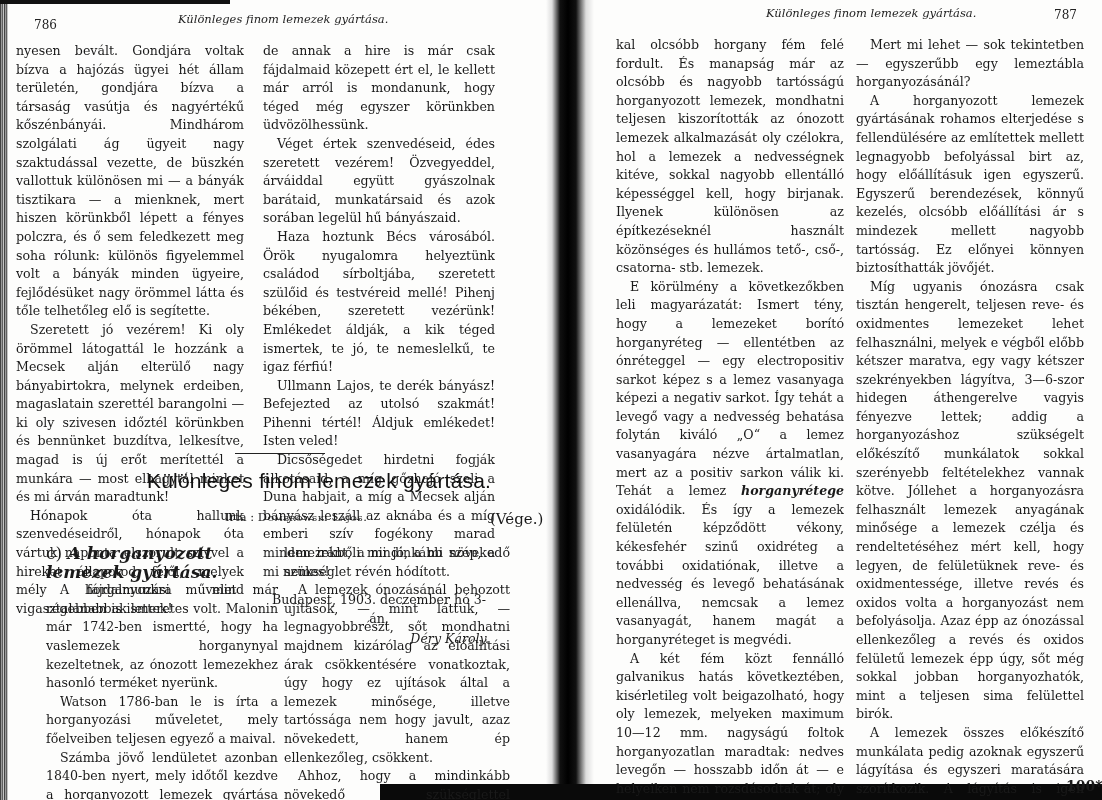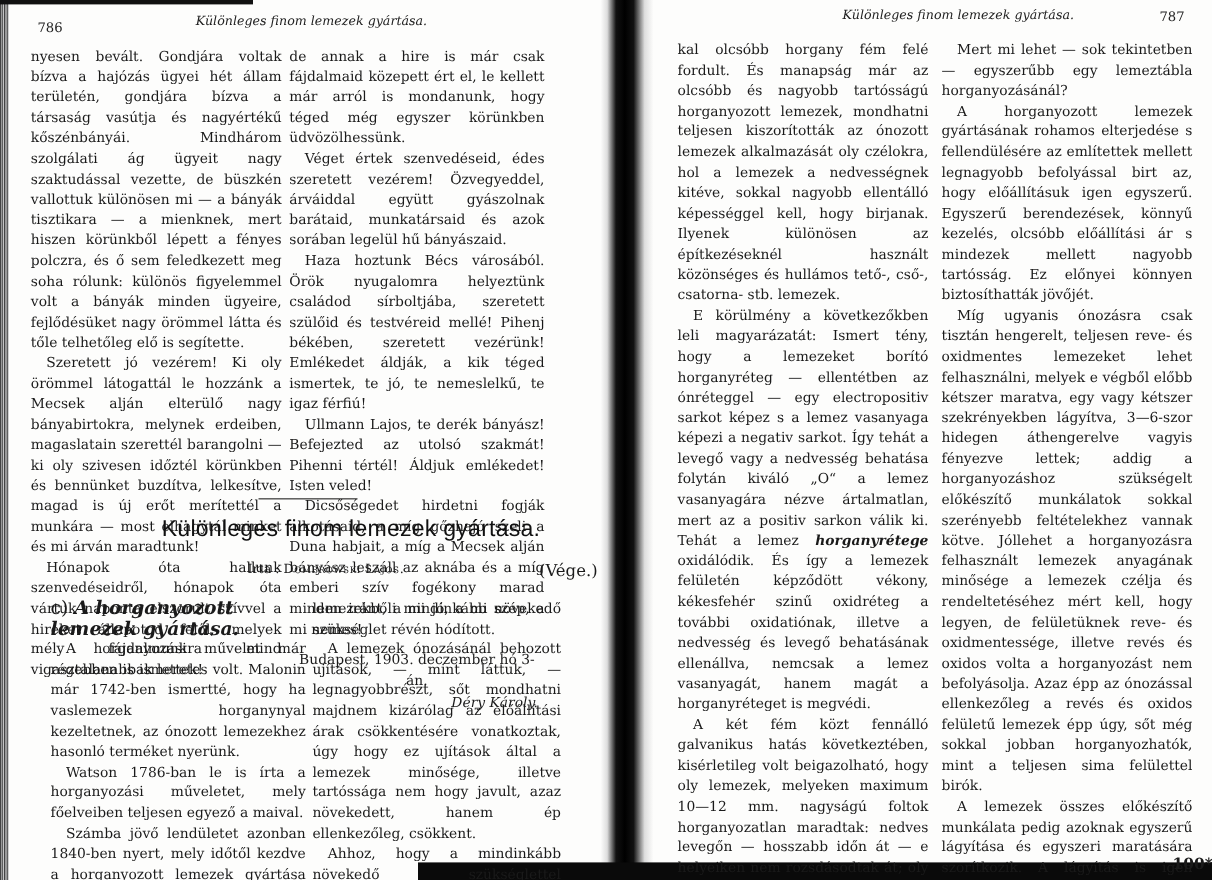--- a/index.html
+++ b/index.html
@@ -58,21 +58,21 @@
 <div class="spread">
   <div class="left-edge"></div>
   <div class="top-bar"></div>
   <div class="gutter"></div>
   <div class="bottom-bar"></div>
 
   <div class="page page-left">
     <div class="page-num" style="left:24px;">786</div>
     <div class="running-head" style="left:168px;">Különleges finom lemezek gyártása.</div>
 
-    <div class="col" style="left:18px; top:42px; width:228px;">
+    <div class="col" style="left:6px; top:42px; width:228px;">
       <p>nyesen bevált. Gondjára voltak bízva a hajózás ügyei hét állam területén, gondjára bízva a társaság vasútja és nagyértékű kőszénbányái. Mindhárom szolgálati ág ügyeit nagy szaktudással vezette, de büszkén vallottuk különösen mi — a bányák tisztikara — a mienknek, mert hiszen körünkből lépett a fényes polczra, és ő sem feledkezett meg soha rólunk: különös figyelemmel volt a bányák minden ügyeire, fejlődésüket nagy örömmel látta és tőle telhetőleg elő is segítette.</p>
       <p class="ind">Szeretett jó vezérem! Ki oly örömmel látogattál le hozzánk a Mecsek alján elterülő nagy bányabirtokra, melynek erdeiben, magaslatain szerettél barangolni — ki oly szivesen időztél körünkben és bennünket buzdítva, lelkesítve, magad is új erőt merítettél a munkára — most elhagytál minket és mi árván maradtunk!</p>
       <p class="ind">Hónapok óta hallunk szenvedéseidről, hónapok óta vártuk naponta elszorult szívvel a hireket állapotod felől, melyek mély fájdalmunkra mind vigasztalanabbak lettek!</p>
     </div>
 
     <div class="col" style="left:253px; top:42px; width:232px;">
       <p>de annak a hire is már csak fájdalmaid közepett ért el, le kellett már arról is mondanunk, hogy téged még egyszer körünkben üdvözölhessünk.</p>
       <p class="ind">Véget értek szenvedéseid, édes szeretett vezérem! Özvegyeddel, árváiddal együtt gyászolnak barátaid, munkatársaid és azok sorában legelül hű bányászaid.</p>
       <p class="ind">Haza hoztunk Bécs városából. Örök nyugalomra helyeztünk családod sírboltjába, szeretett szülőid és testvéreid mellé! Pihenj békében, szeretett vezérünk! Emlékedet áldják, a kik téged ismertek, te jó, te nemeslelkű, te igaz férfiú!</p>
       <p class="ind">Ullmann Lajos, te derék bányász! Befejezted az utolsó szakmát! Pihenni tértél! Áldjuk emlékedet! Isten veled!</p>

